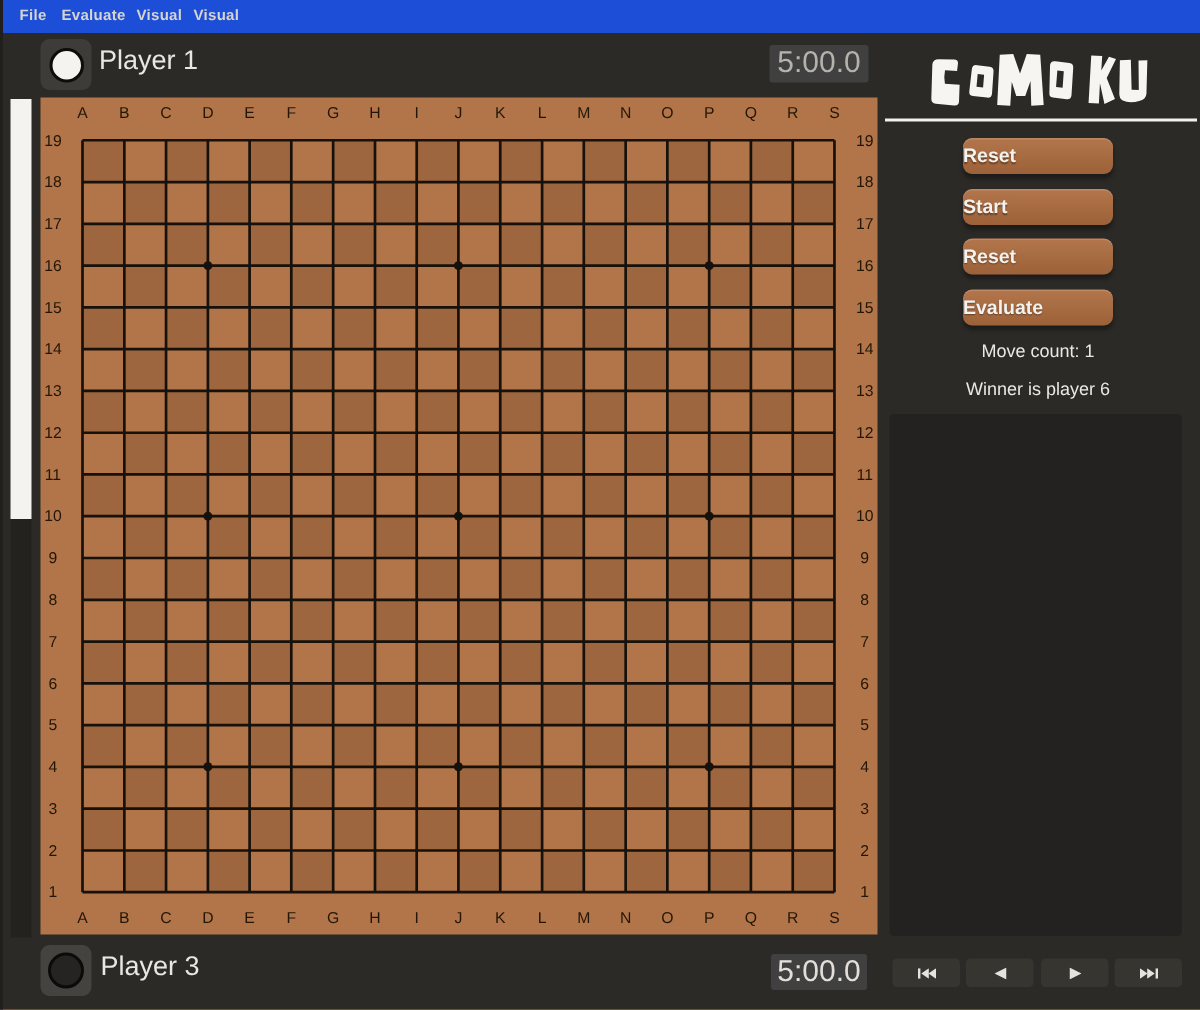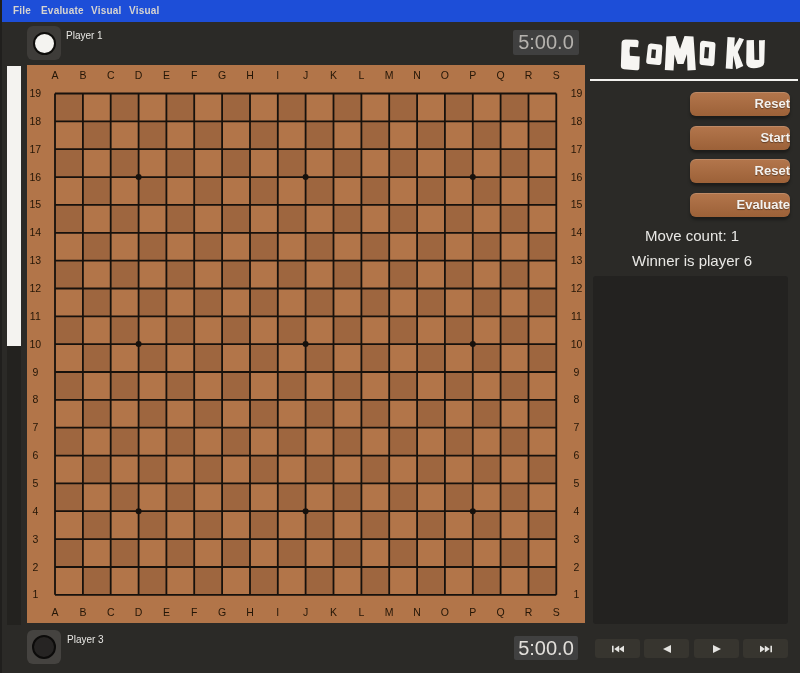--- a/index.html
+++ b/index.html
@@ -4,35 +4,35 @@
 <style>
   html,body{margin:0;padding:0;}
   body{width:800px;height:673px;background:#2b2a27;font-family:"Liberation Sans",sans-serif;position:relative;overflow:hidden;}
   .abs{position:absolute;}
   
   #menubar{left:0;top:0;width:800px;height:22px;background:#1d4ed8;color:#dddcd9;font-size:12px;}
   #menubar span{position:absolute;top:5px;font-size:10px;font-weight:bold;letter-spacing:0.2px;color:#d6d4d0;}
   
   .avatar{width:34px;height:34px;border-radius:6px;background:#3e3c39;}
   .stone{position:absolute;border-radius:50%;}
-  .pname{color:#e8e7e4;font-size:10px;}
+  .pname{color:#e8e7e4;font-size:18px;}
   .timer{background:#404040;color:#cecbc7;font-size:20px;text-align:center;border-radius:2px;}
   
   #evaltrack{left:7px;top:66px;width:14px;height:559px;background:#23221f;}
   #evalwhite{left:0;top:0;width:14px;height:280px;background:#f4f3f0;position:absolute;}
   
   #board{left:27px;top:65px;width:558px;height:558px;background:#b27549;}
   
   #divider{left:590px;top:79px;width:208px;height:2px;background:#f2f1ee;}
   .btn{left:642px;width:100px;height:24px;border-radius:6px;
        background:linear-gradient(#b3764c,#9c6138);
        box-shadow:0 3px 3px rgba(0,0,0,0.35), inset 0 1px 0 rgba(255,255,255,0.15);
-       color:#f4f2ef;font-size:13px;font-weight:bold;text-align:right;line-height:24px;
-       text-shadow:0 1px 1px rgba(0,0,0,0.4);margin-left:48px;}
-  .rtext{left:584px;width:216px;text-align:center;color:#e9e8e5;font-size:15px;}
+       color:#f4f2ef;font-size:13px;font-weight:bold;text-align:left;line-height:24px;
+       text-shadow:0 1px 1px rgba(0,0,0,0.4);}
+  .rtext{left:584px;width:216px;text-align:center;color:#e9e8e5;font-size:12px;}
   #movebox{left:593px;top:276px;width:195px;height:348px;background:#232220;border-radius:3px;}
   .pbtn{top:639px;width:45px;height:19px;background:#37352f;border-radius:3px;}
   .pbtn svg{position:absolute;left:50%;top:50%;transform:translate(-50%,-50%);}
 </style>
 </head>
 <body>
   <div class="abs" style="left:0;top:0;width:2px;height:673px;background:#201f1d;z-index:5;"></div>
   <div id="menubar" class="abs">
     <span style="left:13px">File</span>
     <span style="left:41px">Evaluate</span>

